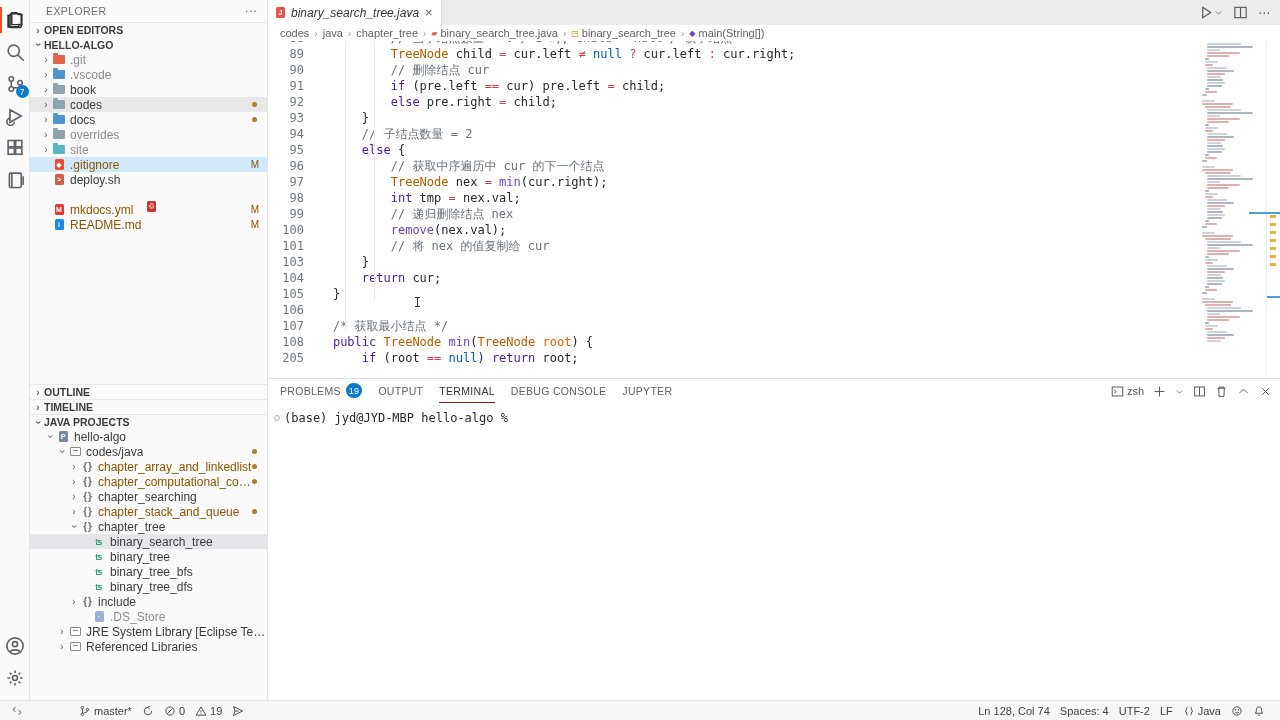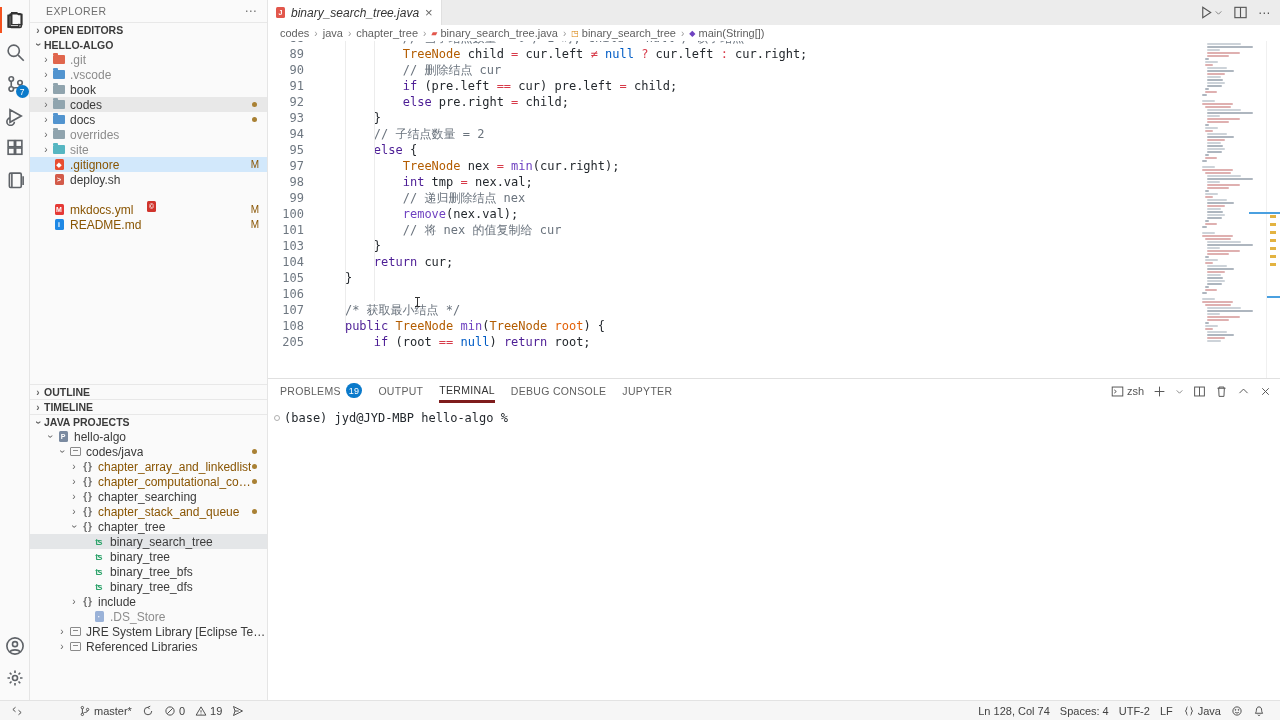--- a/index.html
+++ b/index.html
@@ -57,40 +57,40 @@
   .breadcrumbs { height:16px; display:flex; align-items:center; font-size:11px; color:#616161; padding-left:12px; gap:2px; background:#fff; }
   .bc-sep { color:#9a9a9a; margin:0 3px; font-size:10px; }
   .bc-item { display:flex; align-items:center; gap:3px; cursor:pointer; }
   .bc-ico { font-size:8px; }
 
   .code-wrap { flex:1; display:flex; min-height:0; position:relative; overflow:hidden; }
   .code-scroll { flex:1; overflow:hidden; position:relative; }
   .code-inner { margin-top:-11px; font-family:"DejaVu Sans Mono","Liberation Mono",monospace; font-size:12px; line-height:16px; }
   .code-line { height:16px; display:flex; white-space:pre; }
   .gutter-num { width:36px; text-align:right; color:#6e7781; flex:0 0 36px; }
-  .code-text { padding-left:12px; }
+  .code-text { }
   .tk-k{color:#4c1d95;} .tk-t{color:#b35c00;} .tk-f{color:#6f42c1;} .tk-n{color:#005cc5;}
   .tk-c{color:#6a737d;} .tk-p{color:#24292e;} .tk-o{color:#d73a49;} .tk-v{color:#e36209;}
   .iguide { position:absolute; top:0; width:1px; background:#ececec; }
   .mouse-ibeam { position:absolute; left:149px; top:256px; width:1px; height:10px; background:#333; }
   .mouse-ibeam::before,.mouse-ibeam::after { content:""; position:absolute; left:-2px; width:5px; height:1px; background:#333; }
   .mouse-ibeam::after { bottom:0; }
 
   .minimap { width:67px; flex:0 0 67px; padding-top:2px; overflow:hidden; cursor:pointer; }
   .mm-bar { height:2px; margin-bottom:1px; border-radius:1px; }
   .oruler { width:14px; flex:0 0 14px; position:relative; border-left:1px solid #f0f0f0; cursor:pointer; }
   .or-mark { position:absolute; left:3px; width:6px; height:3px; background:#e3b341; }
   .or-blue { position:absolute; left:0; right:0; height:2px; background:#4aa0e0; }
   .or-blue.wide { left:-18px; }
 
   
   .panel { height:322px; border-top:1px solid #e0e0e0; display:flex; flex-direction:column; background:#fff; }
   .panel-head { height:24px; display:flex; align-items:center; padding:0 8px 0 12px; }
   .ptab { font-size:10.5px; letter-spacing:.3px; color:#616161; margin-right:16px; height:24px; display:flex; align-items:center; gap:5px; cursor:pointer; border-bottom:1px solid transparent; }
-  .ptab.active { color:#333; border-bottom:3px solid #7f1d1d; }
+  .ptab.active { color:#333; border-bottom:1px solid #7f1d1d; }
   .ptab .pbadge { background:#0a7acb; color:#fff; border-radius:8px; min-width:15px; height:15px; font-size:9px; display:flex; align-items:center; justify-content:center; padding:0 3px; }
   .panel-controls { margin-left:auto; display:flex; align-items:center; gap:9px; color:#555; font-size:11px; }
   .panel-controls .pc { cursor:pointer; display:flex; align-items:center; gap:3px; }
   .panel-controls svg { width:13px; height:13px; stroke:currentColor; fill:none; stroke-width:1.2; }
   .term-body { flex:1; font-family:"DejaVu Sans Mono","Liberation Mono",monospace; font-size:12px; color:#24292e; padding:8px 0 0 6px; position:relative;text-align:right; }
   .term-line { display:flex; align-items:center; gap:4px; }
   .term-deco { width:6px; height:6px; border:1px solid #b0b0b0; border-radius:50%; flex:0 0 6px; }
 
   
   .statusbar { height:20px; background:#f6f6f6; border-top:1px solid #e3e3e3; display:flex; align-items:center; font-size:11px; color:#424242; padding:0 10px 0 6px; }
@@ -435,20 +435,21 @@
           <div class="iguide" style="left:106px; height:260px;"></div>
           <div class="code-inner" id="code-lines">
               <div class="code-line"><span class="gutter-num">88</span><span class="code-text">            <span class="tk-c">// 当子结点数量 = 0 / 1 时, child = null / 该子结点</span></span></div>
               <div class="code-line"><span class="gutter-num">89</span><span class="code-text">            <span class="tk-t">TreeNode </span><span class="tk-p">child </span><span class="tk-o">= </span><span class="tk-p">cur.left </span><span class="tk-o">≠ </span><span class="tk-n">null </span><span class="tk-o">? </span><span class="tk-p">cur.left </span><span class="tk-o">: </span><span class="tk-p">cur.right;</span></span></div>
               <div class="code-line"><span class="gutter-num">90</span><span class="code-text">            <span class="tk-c">// 删除结点 cur</span></span></div>
               <div class="code-line"><span class="gutter-num">91</span><span class="code-text">            <span class="tk-k">if </span><span class="tk-p">(pre.left </span><span class="tk-o">== </span><span class="tk-p">cur) </span><span class="tk-p">pre.left </span><span class="tk-o">= </span><span class="tk-p">child;</span></span></div>
               <div class="code-line"><span class="gutter-num">92</span><span class="code-text">            <span class="tk-k">else </span><span class="tk-p">pre.right </span><span class="tk-o">= </span><span class="tk-p">child;</span></span></div>
               <div class="code-line"><span class="gutter-num">93</span><span class="code-text">        <span class="tk-p">}</span></span></div>
               <div class="code-line"><span class="gutter-num">94</span><span class="code-text">        <span class="tk-c">// 子结点数量 = 2</span></span></div>
               <div class="code-line"><span class="gutter-num">95</span><span class="code-text">        <span class="tk-k">else </span><span class="tk-p">{</span></span></div>
+              <div class="code-line"><span class="gutter-num">96</span><span class="code-text">            <span class="tk-c">// 获取中序遍历中 cur 的下一个结点</span></span></div>
               <div class="code-line"><span class="gutter-num">97</span><span class="code-text">            <span class="tk-t">TreeNode </span><span class="tk-p">nex </span><span class="tk-o">= </span><span class="tk-f">min</span><span class="tk-p">(cur.right);</span></span></div>
               <div class="code-line"><span class="gutter-num">98</span><span class="code-text">            <span class="tk-k">int </span><span class="tk-p">tmp </span><span class="tk-o">= </span><span class="tk-p">nex.val;</span></span></div>
               <div class="code-line"><span class="gutter-num">99</span><span class="code-text">            <span class="tk-c">// 递归删除结点 nex</span></span></div>
               <div class="code-line"><span class="gutter-num">100</span><span class="code-text">            <span class="tk-f">remove</span><span class="tk-p">(nex.val);</span></span></div>
               <div class="code-line"><span class="gutter-num">101</span><span class="code-text">            <span class="tk-c">// 将 nex 的值复制给 cur</span></span></div>
               <div class="code-line"><span class="gutter-num">103</span><span class="code-text">        <span class="tk-p">}</span></span></div>
               <div class="code-line"><span class="gutter-num">104</span><span class="code-text">        <span class="tk-k">return </span><span class="tk-p">cur;</span></span></div>
               <div class="code-line"><span class="gutter-num">105</span><span class="code-text">    <span class="tk-p">}</span></span></div>
               <div class="code-line"><span class="gutter-num">106</span><span class="code-text"></span></div>
               <div class="code-line"><span class="gutter-num">107</span><span class="code-text">    <span class="tk-c">/* 获取最小结点 */</span></span></div>

